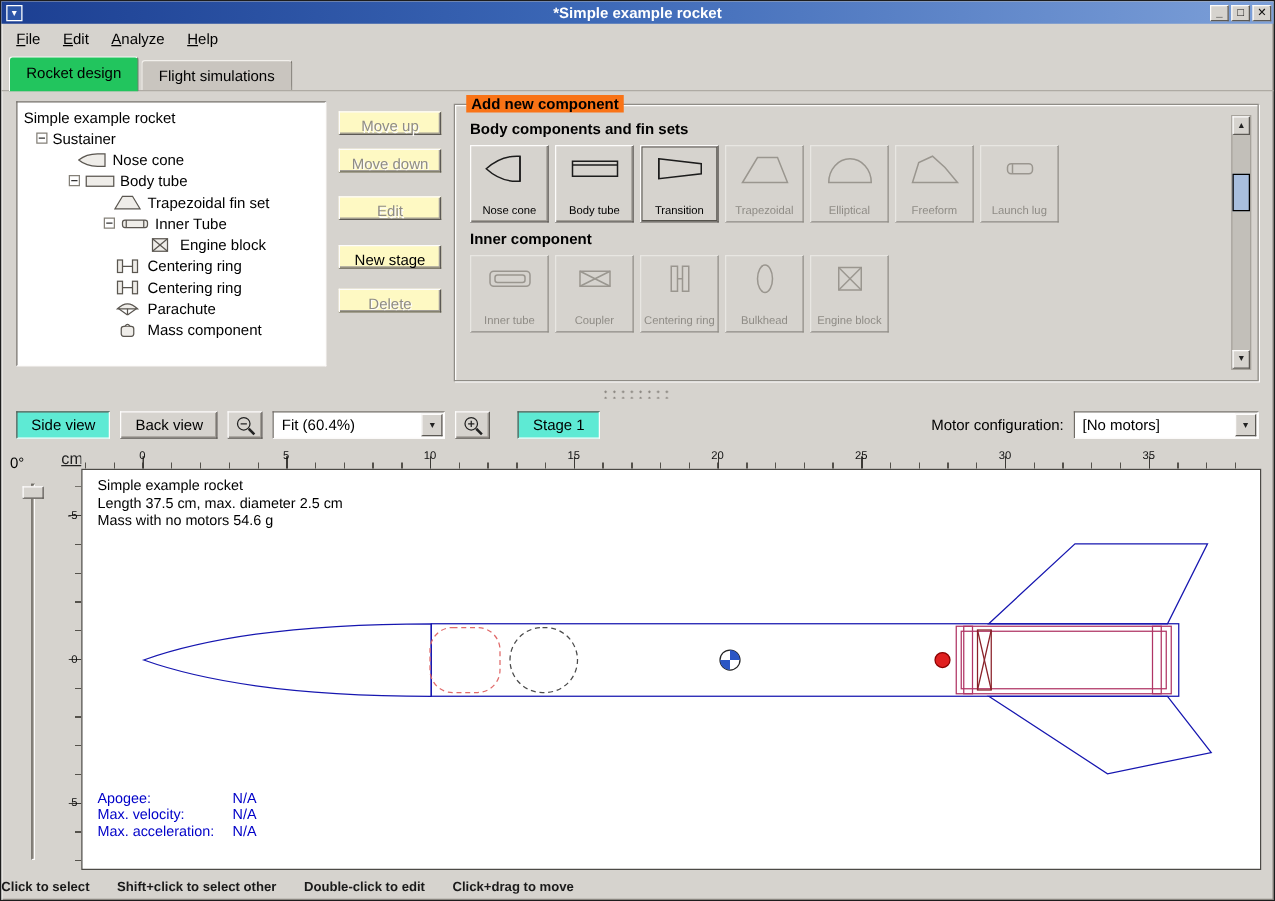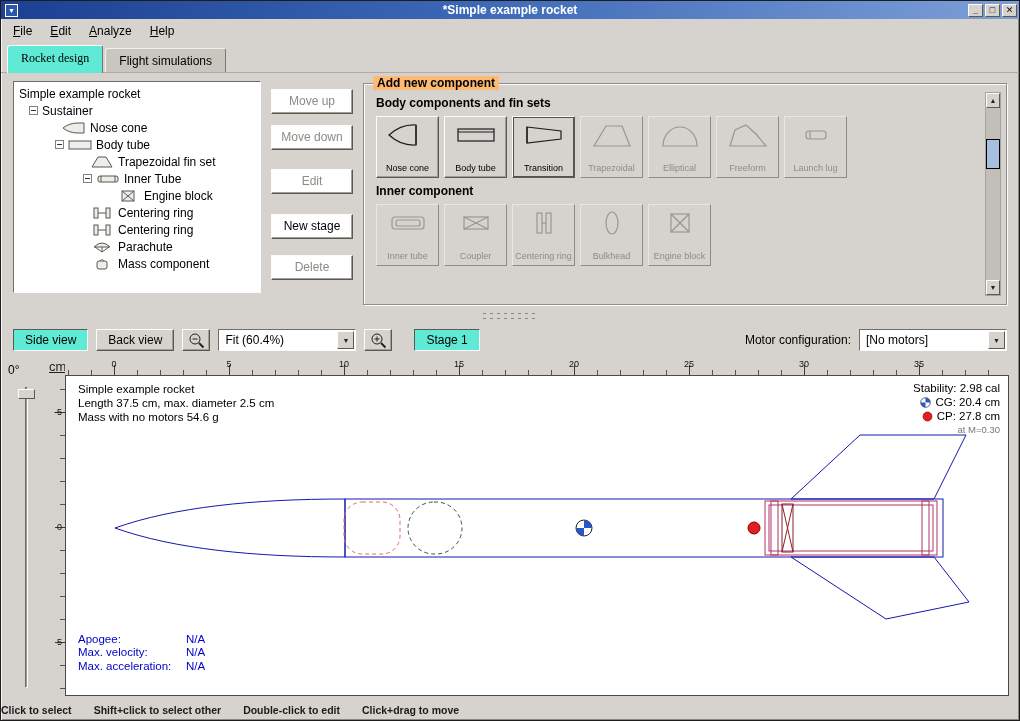--- a/index.html
+++ b/index.html
@@ -25,43 +25,43 @@
   .menubar { height:24px; flex:0 0 24px; display:flex; align-items:center; padding-left:4px; gap:2px; }
   .menu-item { display:inline-block; padding:3px 8px; font-size:12px; color:#000000; }
   .menu-item::first-letter { text-decoration:underline; }
 
   
   .tabbar { height:30px; flex:0 0 30px; display:flex; align-items:flex-end; padding-left:6px;
             border-bottom:1px solid #aeaaa3; }
   .tab { font-size:12px; padding:5px 13px; background:#c9c5bf; border:1px solid;
          border-color:#f2f0ec #7a766f #c9c5bf #f2f0ec; border-bottom:none;
          border-radius:3px 3px 0 0; margin-right:2px; height:24px; }
-  .tab.active { background:#5eead4; height:28px; margin-bottom:-1px; border-color:#fdfcfb #7a766f #d6d3ce #fdfcfb;font-family:Liberation Serif, serif; }
+  .tab.active { background:#22c55e; height:28px; margin-bottom:-1px; border-color:#fdfcfb #7a766f #d6d3ce #fdfcfb; }
 
   
   .top-section { flex:0 0 234px; display:flex; padding:8px 12px 0 12px; gap:10px; align-items:flex-start; }
 
   .tree-panel { width:248px; height:212px; background:#fff; border:1px solid;
                 border-color:#706c66 #fdfcfb #fdfcfb #706c66; overflow:hidden; padding-top:3px; }
   .tree-row { display:flex; align-items:center; gap:4px; height:17px; font-size:12px; white-space:nowrap; }
   .expander { width:9px; height:9px; border:1px solid #848078; background:#fff; position:relative; flex:0 0 9px; }
   .expander::after { content:""; position:absolute; left:1px; right:1px; top:3px; border-top:1px solid #333; }
   .tico { flex:0 0 auto; }
   .tico * { stroke:#5a5650; fill:#efede9; stroke-width:1; }
 
   .actions-col { width:82px; display:flex; flex-direction:column; }
-  .abtn { height:25px; font-size:12px; background:#ffffff; border:1px solid;
+  .abtn { height:19px; font-size:12px; background:#fef9c3; border:1px solid;
           border-color:#fdfcfb #5c5954 #5c5954 #fdfcfb; box-shadow:inset -1px -1px 0 #a19d96;
           text-align:center; line-height:22px; }
   .abtn.disabled { color:#8f8c86; text-shadow:1px 1px 0 #fdfcfb; }
   .mt8{margin-top:8px;} .mt11{margin-top:11px;} .mt19{margin-top:19px;} .mt20{margin-top:20px;} .mt16{margin-top:16px;}
 
   .groupbox { flex:1; height:222px; border:1px solid #8f8c86; box-shadow:1px 1px 0 #fdfcfb, inset 1px 1px 0 #fdfcfb;
               position:relative; margin-top:2px; padding:6px 26px 0 12px; }
-  .group-title { position:absolute; top:-8px; left:9px; background:#fdba74; padding:0 4px;
+  .group-title { position:absolute; top:-8px; left:9px; background:#f97316; padding:0 4px;
                  font-weight:bold; font-size:12px; }
   .section-label { font-weight:bold; font-size:12px; margin:6px 0 6px 0; }
   .comp-row { display:flex; gap:5px; margin-bottom:4px; }
   .comp-btn { width:63px; height:62px; background:#d6d3ce; border:1px solid;
               border-color:#fdfcfb #5c5954 #5c5954 #fdfcfb; box-shadow:inset -1px -1px 0 #a19d96;
               display:flex; flex-direction:column; align-items:center; justify-content:space-between;
               padding:5px 2px 3px 2px; }
   .comp-btn .ci * { stroke:#1c1c1c; fill:none; stroke-width:1.2; }
   .comp-btn.disabled { border-color:#e8e6e2 #8f8c86 #8f8c86 #e8e6e2; box-shadow:none; }
   .comp-btn.disabled .ci * { stroke:#9a968f; }
@@ -444,38 +444,20 @@
           <circle cx="688" cy="152" r="6" fill="#e02020" stroke="#8a0000"></circle>
         </g>
       </svg>
 
       <div class="info-block">
         <div>Simple example rocket</div>
         <div>Length 37.5 cm, max. diameter 2.5 cm</div>
         <div>Mass with no motors 54.6 g</div>
       </div>
 
-      <div class="stab-block">
-        <div>Stability: 2.98 cal</div>
-        <div class="stab-row">
-          <svg width="11" height="11" viewBox="0 0 16 16">
-              <circle cx="8" cy="8" r="7" fill="#fff" stroke="#222"></circle>
-              <path d="M8,8 L8,1 A7,7 0 0 1 15,8 Z" fill="#2b56c4"></path>
-              <path d="M8,8 L8,15 A7,7 0 0 1 1,8 Z" fill="#2b56c4"></path>
-            </svg>
-          <span>CG: 20.4 cm</span>
-        </div>
-        <div class="stab-row">
-          <svg width="11" height="11" viewBox="0 0 16 16">
-              <circle cx="8" cy="8" r="6.5" fill="#e02020" stroke="#8a0000"></circle>
-            </svg>
-          <span>CP: 27.8 cm</span>
-        </div>
-        <div class="mach">at M=0.30</div>
-      </div>
 
       <div class="flight-block">
         <div class="flight-row">
           <span class="fl">Apogee:</span>
           <span>N/A</span>
         </div>
         <div class="flight-row">
           <span class="fl">Max. velocity:</span>
           <span>N/A</span>
         </div>

